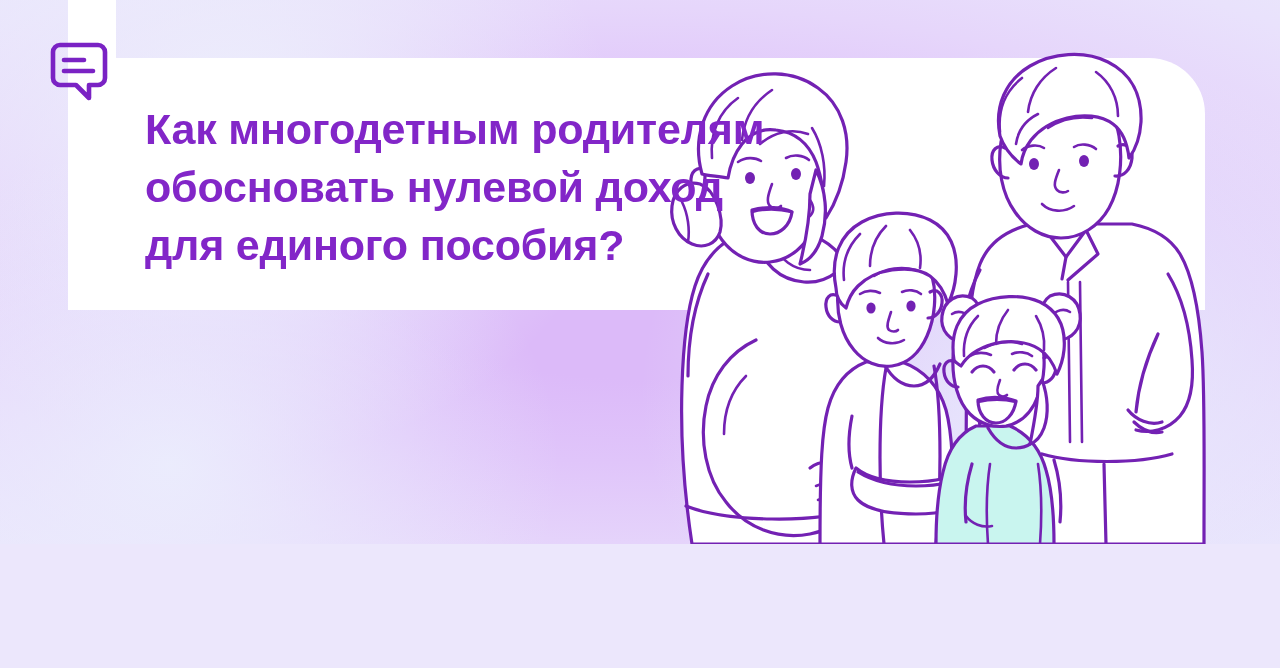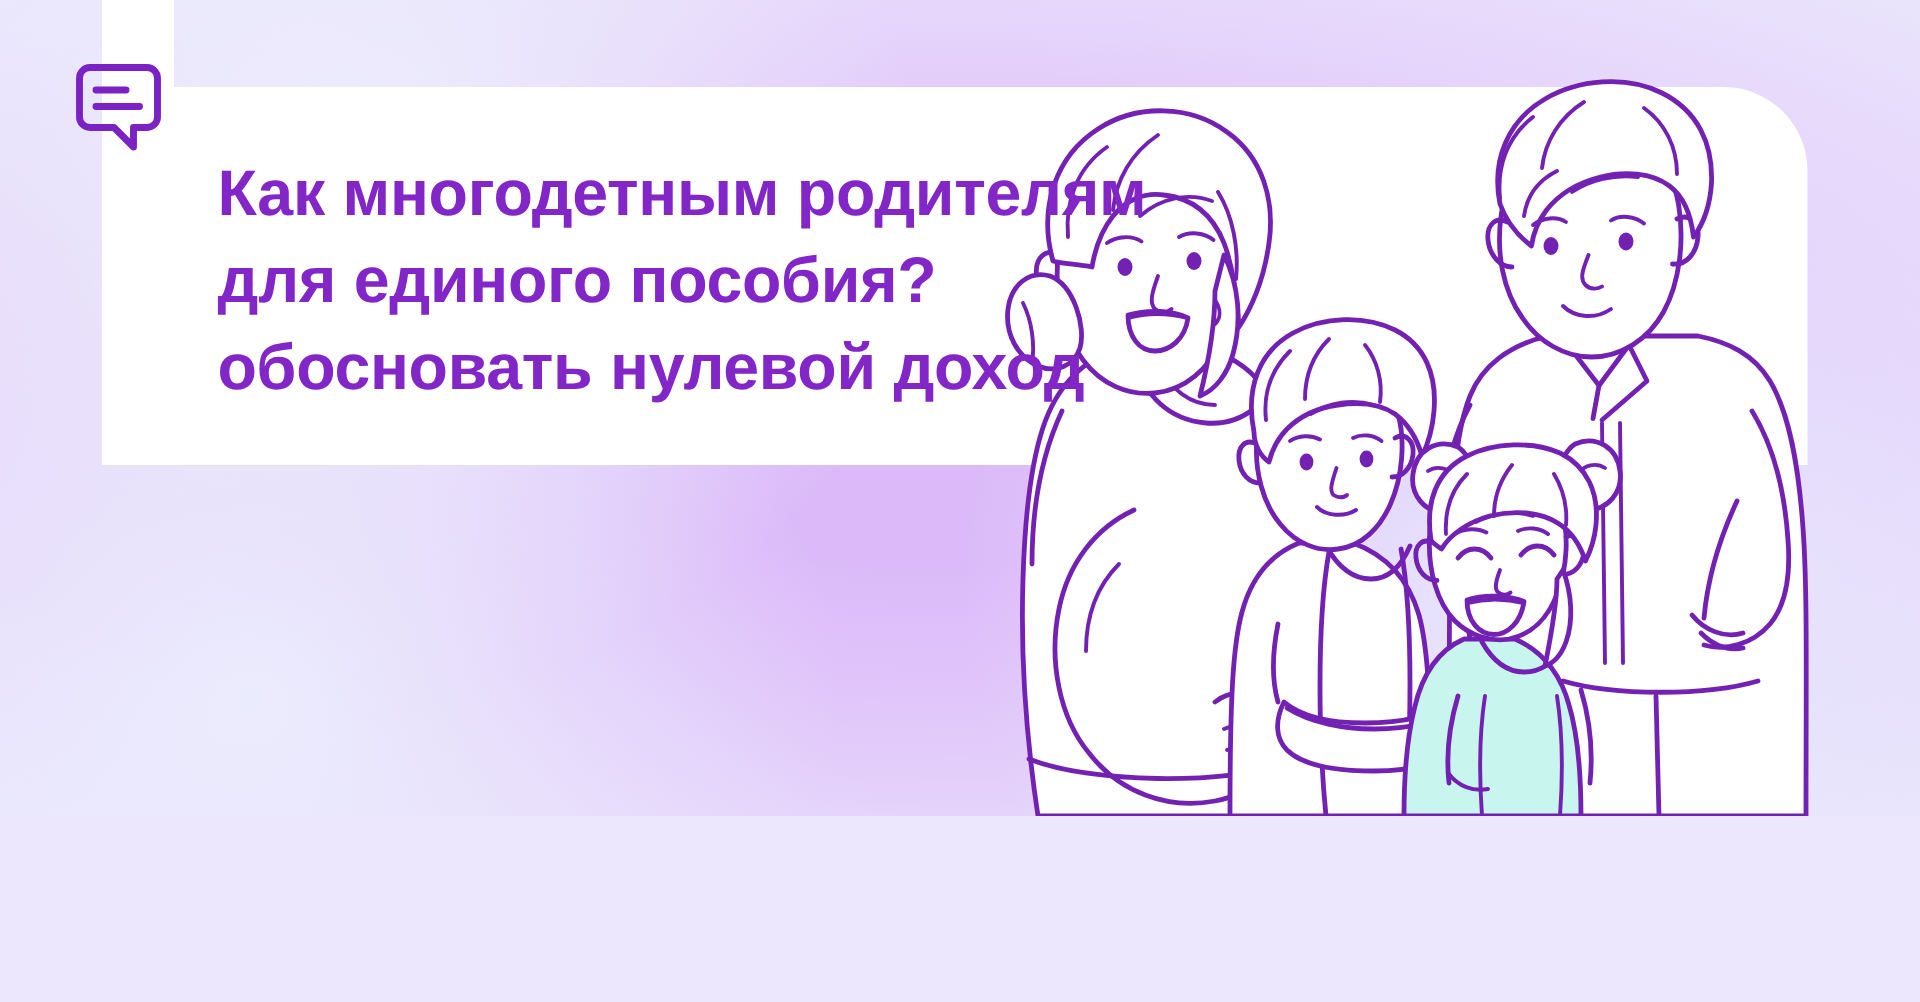--- a/index.html
+++ b/index.html
@@ -102,22 +102,22 @@
   <div id="headline-card"></div>
 
   <svg id="bubble-icon" viewBox="0 0 64 64">
     <path d="M6 12 a7 7 0 0 1 7-7 h38 a7 7 0 0 1 7 7 v26 a7 7 0 0 1 -7 7 h-9 v13 l-13 -13 h-16 a7 7 0 0 1 -7 -7 z" fill="none" stroke="#7a22c4" stroke-width="4.6" stroke-linejoin="round"></path>
     <line x1="17" y1="20" x2="37" y2="20" stroke="#7a22c4" stroke-width="4.6" stroke-linecap="round"></line>
     <line x1="17" y1="31" x2="46" y2="31" stroke="#7a22c4" stroke-width="4.6" stroke-linecap="round"></line>
   </svg>
 
   <h1 id="headline">
     <span class="ln">Как многодетным родителям</span>
+    <span class="ln">обосновать нулевой доход</span>
     <span class="ln">для единого пособия?</span>
-    <span class="ln">обосновать нулевой доход</span>
   </h1>
 
   <svg id="family-illustration" viewBox="0 0 620 520">
 
     <g>
 
       <path class="fill-white" d="M372 200
         c-26 6 -44 20 -52 40
         c-9 22 -12 58 -13 96
         c-1 40 -1 90 -1 184

